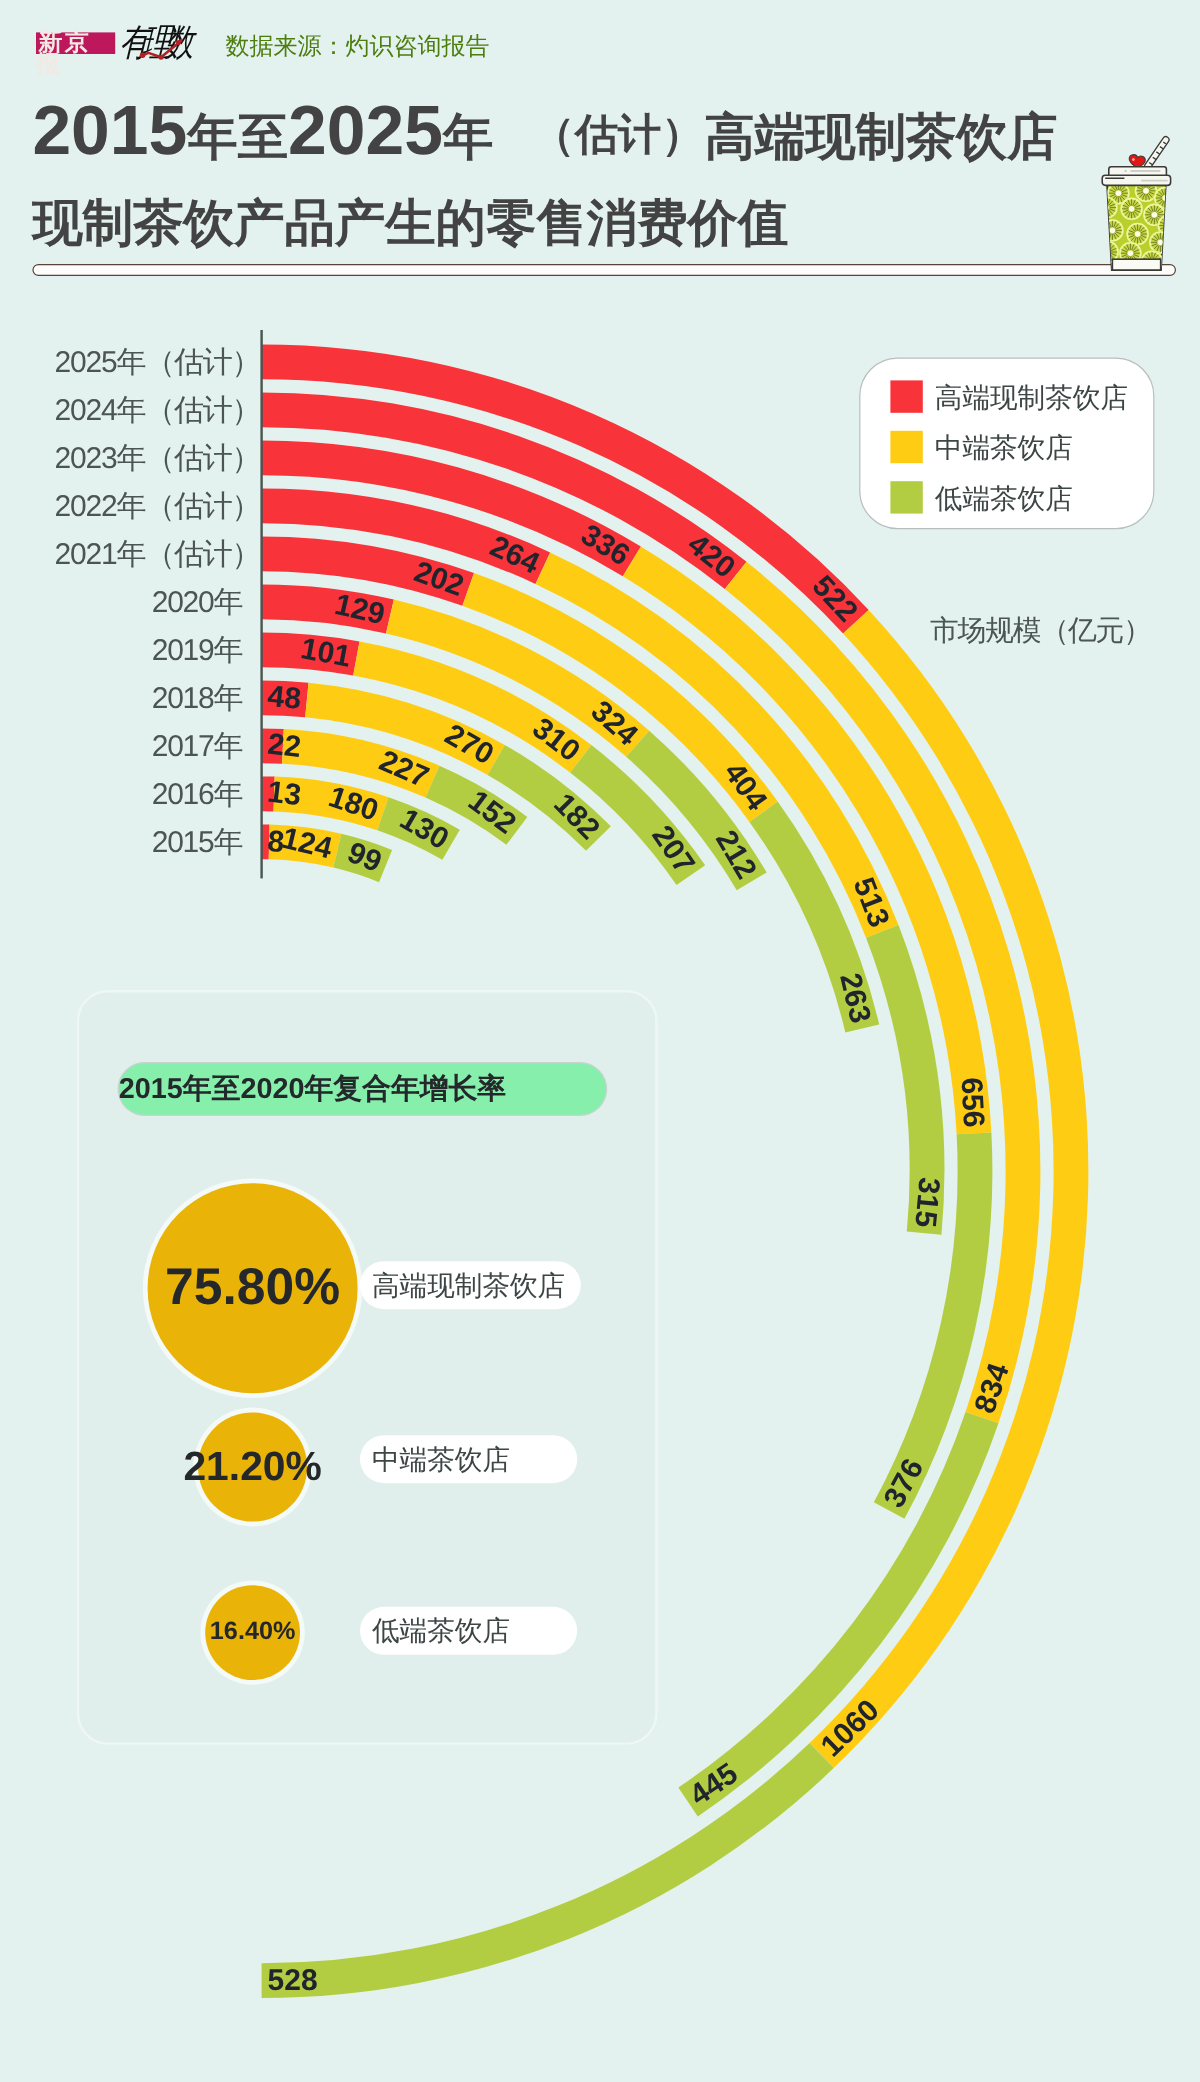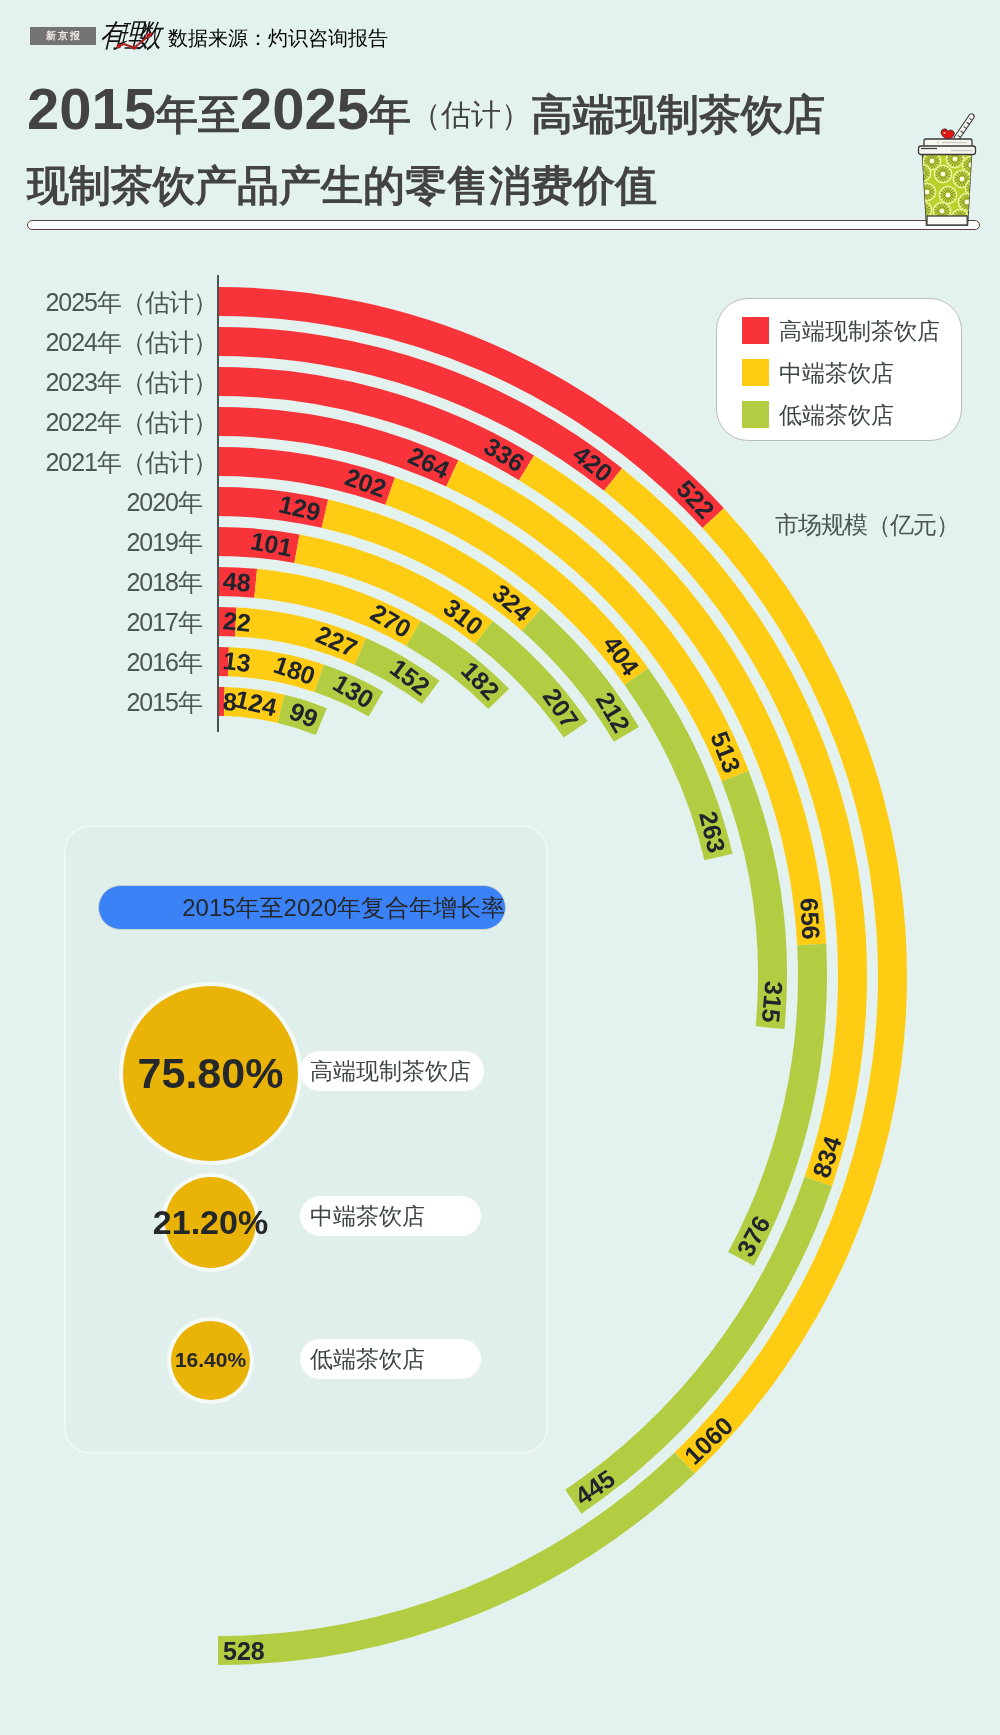--- a/index.html
+++ b/index.html
@@ -4,35 +4,35 @@
 <title>infographic</title>
 <style>
   html,body{margin:0;padding:0;}
   body{width:1000px;height:1735px;position:relative;overflow:hidden;
        background:#e3f2ee;
        font-family:"Liberation Sans",sans-serif;
        -webkit-font-smoothing:antialiased;}
   .abs{position:absolute;}
 
   
-  #brand-box{left:30px;top:27px;width:66px;height:18px;background:#737373;
-     color:#f2e9e4;font-size:10px;font-weight:bold;letter-spacing:2px;
-     text-indent:2px;text-align:center;line-height:18px;}
+  #brand-box{left:30px;top:27px;width:66px;height:18px;background:#be185d;
+     color:#f2e9e4;font-size:20px;font-weight:bold;letter-spacing:2px;
+     text-indent:2px;text-align:left;line-height:18px;}
   #brand-script{left:100px;top:20px;height:31px;font-size:31px;font-weight:normal;
      font-style:italic;color:#111;letter-spacing:-7px;line-height:31px;
      transform:scaleX(.78) skewX(-4deg);transform-origin:left center;}
 
-  #source-note{left:168px;top:25px;font-size:20px;color:#000000;}
+  #source-note{left:188px;top:25px;font-size:20px;color:#4d7c0f;}
 
   
   #title{left:27px;top:78px;width:960px;color:#434343;font-weight:bold;line-height:62px;}
   #title .t-big{font-size:42px;}
   #title .t-num{font-size:58px;}
-  #title .t-small{font-size:30px;font-weight:normal;letter-spacing:0px;
-     position:relative;top:-4px;}
+  #title .t-small{font-size:36px;font-weight:bold;letter-spacing:0px;
+     position:relative;top:-4px;margin-left:32px;}
   #divider{left:27px;top:220px;width:953px;height:10px;box-sizing:border-box;
      background:#fdfdfb;border:1.6px solid #5b423d;border-radius:5px;}
 
   
   #chart-svg{left:0;top:0;}
   #axis-line{left:217px;top:275px;width:2px;height:457px;background:#4a5452;}
   .ytick{position:absolute;width:400px;text-align:right;letter-spacing:-1px;
      font-size:25px;color:#4c5554;white-space:nowrap;}
 
   
@@ -41,22 +41,22 @@
   .lg-row{position:absolute;left:25px;height:27px;}
   .lg-sw{position:absolute;left:0;top:0;width:27px;height:27px;}
   .lg-tx{position:absolute;left:37px;top:-1px;font-size:23px;color:#3d4645;white-space:nowrap;}
   #axis-note{left:775px;top:473px;font-size:24px;letter-spacing:-1px;
      color:#4c5554;white-space:nowrap;margin-top:36px;}
 
   
   #cagr-panel{left:64px;top:825px;width:484px;height:629px;box-sizing:border-box;
      background:#e0efeb;border:2px solid #eef7f4;border-radius:26px;}
   #cagr-title{left:98px;top:885px;width:408px;height:45px;box-sizing:border-box;
-     background:#3b82f6;border:1.5px solid #c8d3d1;border-radius:23px;
-     font-size:24px;font-weight:normal;color:#25282b;text-align:right;line-height:43px;}
+     background:#86efac;border:1.5px solid #c8d3d1;border-radius:23px;
+     font-size:24px;font-weight:bold;color:#25282b;text-align:left;line-height:43px;}
   .bub{position:absolute;border-radius:50%;background:#eab308;
      box-shadow:0 0 0 4px #f3faf7;
      color:#25282b;font-weight:bold;display:flex;align-items:center;justify-content:center;}
   .bub-lbl{position:absolute;background:#fff;border-radius:24px;
      font-size:23px;color:#3d4645;display:flex;align-items:center;padding-left:10px;
      box-sizing:border-box;white-space:nowrap;}
 
 </style>
 </head>
 <body>

